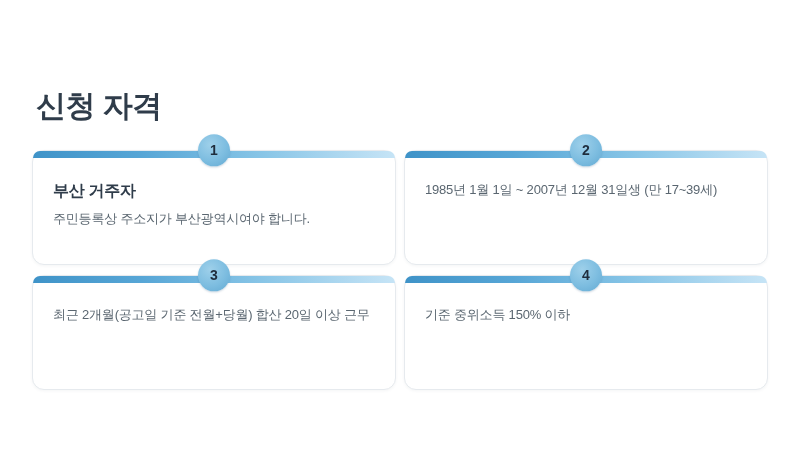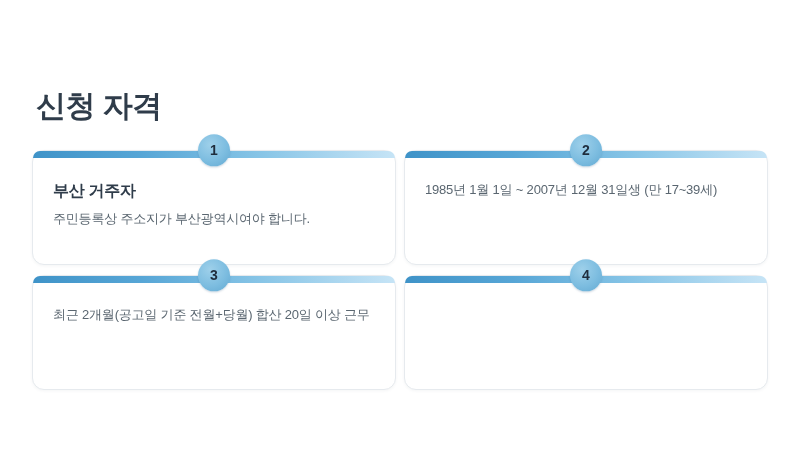--- a/index.html
+++ b/index.html
@@ -139,16 +139,17 @@
 
     <div class="card">
       <div class="card-bar"></div>
       <div class="card-badge">3</div>
       <div class="card-desc">최근 2개월(공고일 기준 전월+당월) 합산 20일 이상 근무</div>
     </div>
 
     <div class="card">
       <div class="card-bar"></div>
       <div class="card-badge">4</div>
+      <div class="card-desc">기준 중위소득 150% 이하</div>
     </div>
 
   </div>
 </div>
 
 </body></html>

